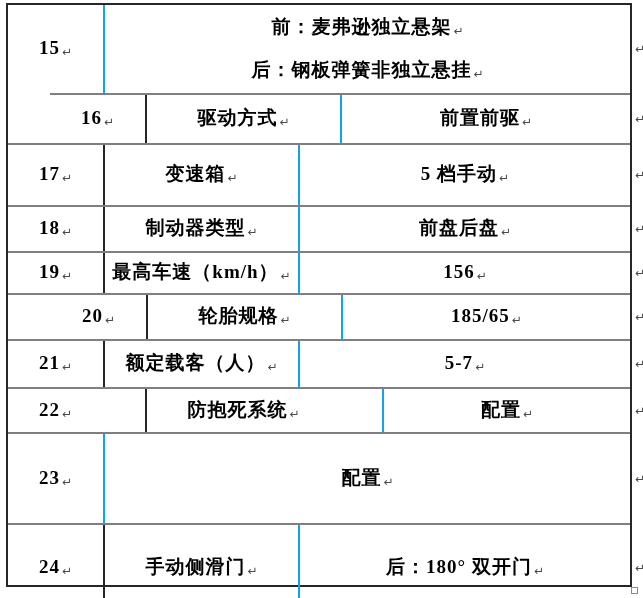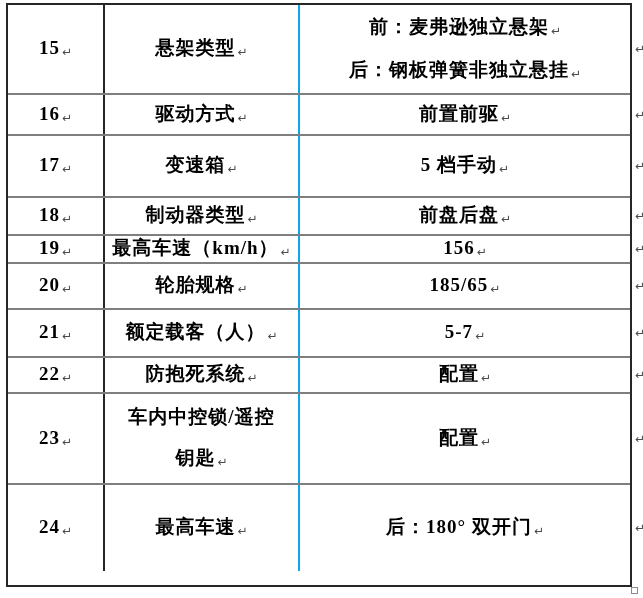--- a/index.html
+++ b/index.html
@@ -75,31 +75,28 @@
 </style>
 </head>
 <body>
 
 <div class="canvas">
   <div class="spec-table" id="spec-table">
   <div class="row" style="height: 88px;">
     <div class="cell cell-num">
           <span class="line"><span>15</span><span class="pmark">↵</span></span>
         </div>
-    <div class="cell cell-label">
-          <span class="line"><span>悬架类型</span><span class="pmark">↵</span></span>
-        </div>
     <div class="cell cell-value">
           <span class="line"><span>前：麦弗逊独立悬架</span><span class="pmark">↵</span></span>
           <span class="line"><span>后：钢板弹簧非独立悬挂</span><span class="pmark">↵</span></span>
         </div>
     <span class="row-end-mark">↵</span>
   </div>
 
-  <div class="row" style="height: 41px;">
+  <div class="row" style="height: 50px; margin-left: 42px;">
     <div class="cell cell-num">
           <span class="line"><span>16</span><span class="pmark">↵</span></span>
         </div>
     <div class="cell cell-label">
           <span class="line"><span>驱动方式</span><span class="pmark">↵</span></span>
         </div>
     <div class="cell cell-value">
           <span class="line"><span>前置前驱</span><span class="pmark">↵</span></span>
         </div>
     <span class="row-end-mark">↵</span>
@@ -111,47 +108,47 @@
         </div>
     <div class="cell cell-label">
           <span class="line"><span>变速箱</span><span class="pmark">↵</span></span>
         </div>
     <div class="cell cell-value">
           <span class="line"><span>5 档手动</span><span class="pmark">↵</span></span>
         </div>
     <span class="row-end-mark">↵</span>
   </div>
 
-  <div class="row" style="height: 38px; text-align: right;">
+  <div class="row" style="height: 46px; text-align: right;">
     <div class="cell cell-num">
           <span class="line"><span>18</span><span class="pmark">↵</span></span>
         </div>
     <div class="cell cell-label">
           <span class="line"><span>制动器类型</span><span class="pmark">↵</span></span>
         </div>
     <div class="cell cell-value">
           <span class="line"><span>前盘后盘</span><span class="pmark">↵</span></span>
         </div>
     <span class="row-end-mark">↵</span>
   </div>
 
-  <div class="row" style="height: 28px; align-items: flex-end;">
+  <div class="row" style="height: 42px;">
     <div class="cell cell-num">
           <span class="line"><span>19</span><span class="pmark">↵</span></span>
         </div>
     <div class="cell cell-label">
           <span class="line"><span>最高车速（km/h）</span><span class="pmark">↵</span></span>
         </div>
     <div class="cell cell-value">
           <span class="line"><span>156</span><span class="pmark">↵</span></span>
         </div>
     <span class="row-end-mark">↵</span>
   </div>
 
-  <div class="row" style="height: 46px;">
+  <div class="row" style="height: 46px; padding-left: 43px;">
     <div class="cell cell-num">
           <span class="line"><span>20</span><span class="pmark">↵</span></span>
         </div>
     <div class="cell cell-label">
           <span class="line"><span>轮胎规格</span><span class="pmark">↵</span></span>
         </div>
     <div class="cell cell-value">
           <span class="line"><span>185/65</span><span class="pmark">↵</span></span>
         </div>
     <span class="row-end-mark">↵</span>
@@ -163,53 +160,49 @@
         </div>
     <div class="cell cell-label">
           <span class="line"><span>额定载客（人）</span><span class="pmark">↵</span></span>
         </div>
     <div class="cell cell-value">
           <span class="line"><span>5-7</span><span class="pmark">↵</span></span>
         </div>
     <span class="row-end-mark">↵</span>
   </div>
 
-  <div class="row" style="height: 36px;">
+  <div class="row" style="height: 45px; gap: 42px;">
     <div class="cell cell-num">
           <span class="line"><span>22</span><span class="pmark">↵</span></span>
         </div>
     <div class="cell cell-label">
           <span class="line"><span>防抱死系统</span><span class="pmark">↵</span></span>
         </div>
     <div class="cell cell-value">
           <span class="line"><span>配置</span><span class="pmark">↵</span></span>
         </div>
     <span class="row-end-mark">↵</span>
   </div>
 
   <div class="row" style="height: 91px;">
     <div class="cell cell-num">
           <span class="line"><span>23</span><span class="pmark">↵</span></span>
         </div>
-    <div class="cell cell-label">
-          <span class="line"><span>车内中控锁/遥控</span></span>
-          <span class="line"><span>钥匙</span><span class="pmark">↵</span></span>
-        </div>
     <div class="cell cell-value">
           <span class="line"><span>配置</span><span class="pmark">↵</span></span>
         </div>
     <span class="row-end-mark">↵</span>
   </div>
 
   <div class="row" style="height: 88px;">
     <div class="cell cell-num">
           <span class="line"><span>24</span><span class="pmark">↵</span></span>
         </div>
     <div class="cell cell-label">
-          <span class="line"><span>最高车速</span><span class="pmark">↵</span></span>
+          <span class="line"><span>手动侧滑门</span><span class="pmark">↵</span></span>
         </div>
     <div class="cell cell-value">
           <span class="line"><span>后：180° 双开门</span><span class="pmark">↵</span></span>
         </div>
     <span class="row-end-mark">↵</span>
   </div>
 </div>
   <div class="resize-handle"></div>
 </div>
 

